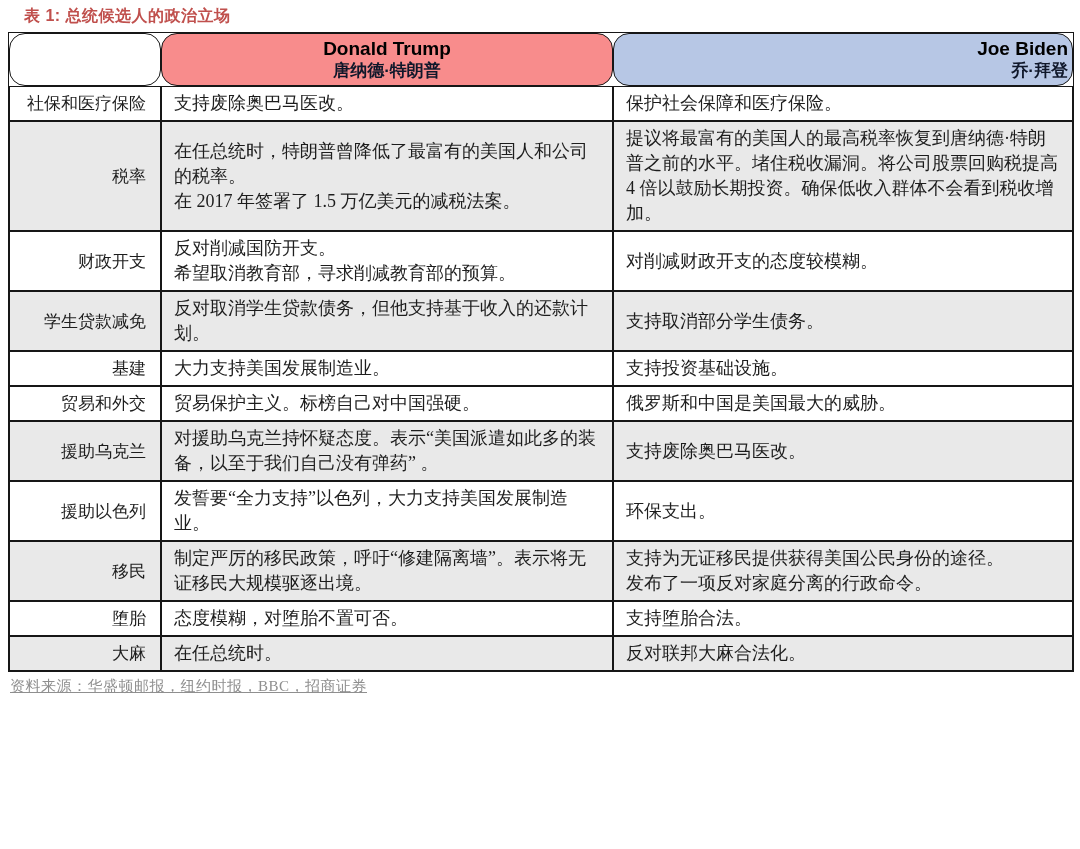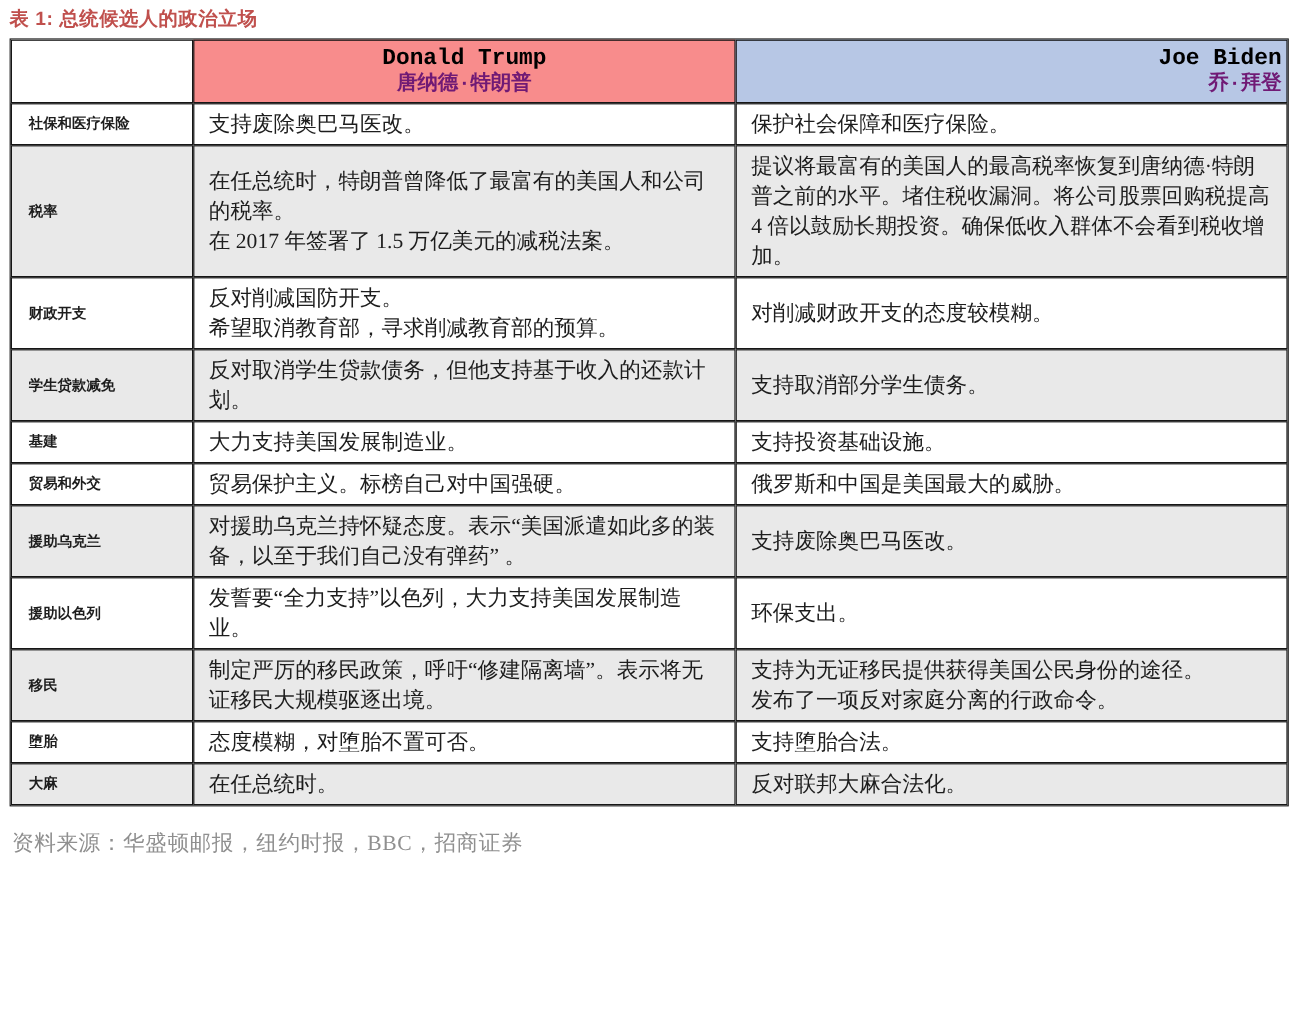--- a/index.html
+++ b/index.html
@@ -19,64 +19,67 @@
     color:var(--body_text);
   }
   .page{padding:6px 8px 0 8px;}
   .table-title{
     font-family:"Liberation Sans","DejaVu Sans",sans-serif;
     font-weight:bold;
     font-size:16px;
     color:var(--title_color);
     margin-bottom:5px;
     letter-spacing:.5px;
+    margin-left:16px;
   }
   table{
     width:1064px;
     table-layout:fixed;
     border-collapse:separate;
     border-spacing:0;
     border:1px solid var(--border_color);
   }
   col.c-cat{width:152px;}
   col.c-trump{width:452px;}
   col.c-biden{width:460px;}
   th,td{
     border:1px solid var(--border_color);
     vertical-align:middle;
     font-size:18px;
     line-height:25px;
   }
   thead th{
-    font-family:Liberation Mono, monospace;
+    font-family:Liberation Sans, sans-serif;
     text-align:center;
     padding:3px 4px;
     height:48px;
+    border-radius:16px;
   }
   thead th.h-corner{background:#ffffff;}
   thead th.h-trump{background:var(--trump_header_bg);}
   thead th.h-biden{background:var(--biden_header_bg);text-align:right;}
   .cand-en{display:block;font-weight:bold;font-size:19px;line-height:23px;color:#000;}
-  .cand-zh{display:block;font-weight:bold;font-size:17px;line-height:22px;color:#701a75;}
+  .cand-zh{display:block;font-weight:bold;font-size:17px;line-height:22px;color:#0f172a;}
   tbody th.cat{
-    font-weight:bold;
-    text-align:left;
+    font-weight:normal;
+    text-align:right;
     padding:4px 14px;
-    font-size:12px;
+    font-size:17px;
   }
   tbody td{
     padding:4px 12px;
     white-space:pre-line;
   }
   tr.shaded th,tr.shaded td{background:var(--shaded_row_bg);}
   .source-line{
-    font-size:18px;
+    font-size:15px;
     color:var(--muted_text);
-    margin:18px 0 0 2px;
+    margin:5px 0 0 2px;
     letter-spacing:.5px;
+    text-decoration:underline;
   }
 </style>
 </head>
 <body>
 
 <div class="page">
 
   <div class="table-title">表 1:  总统候选人的政治立场</div>
 
   <table>

